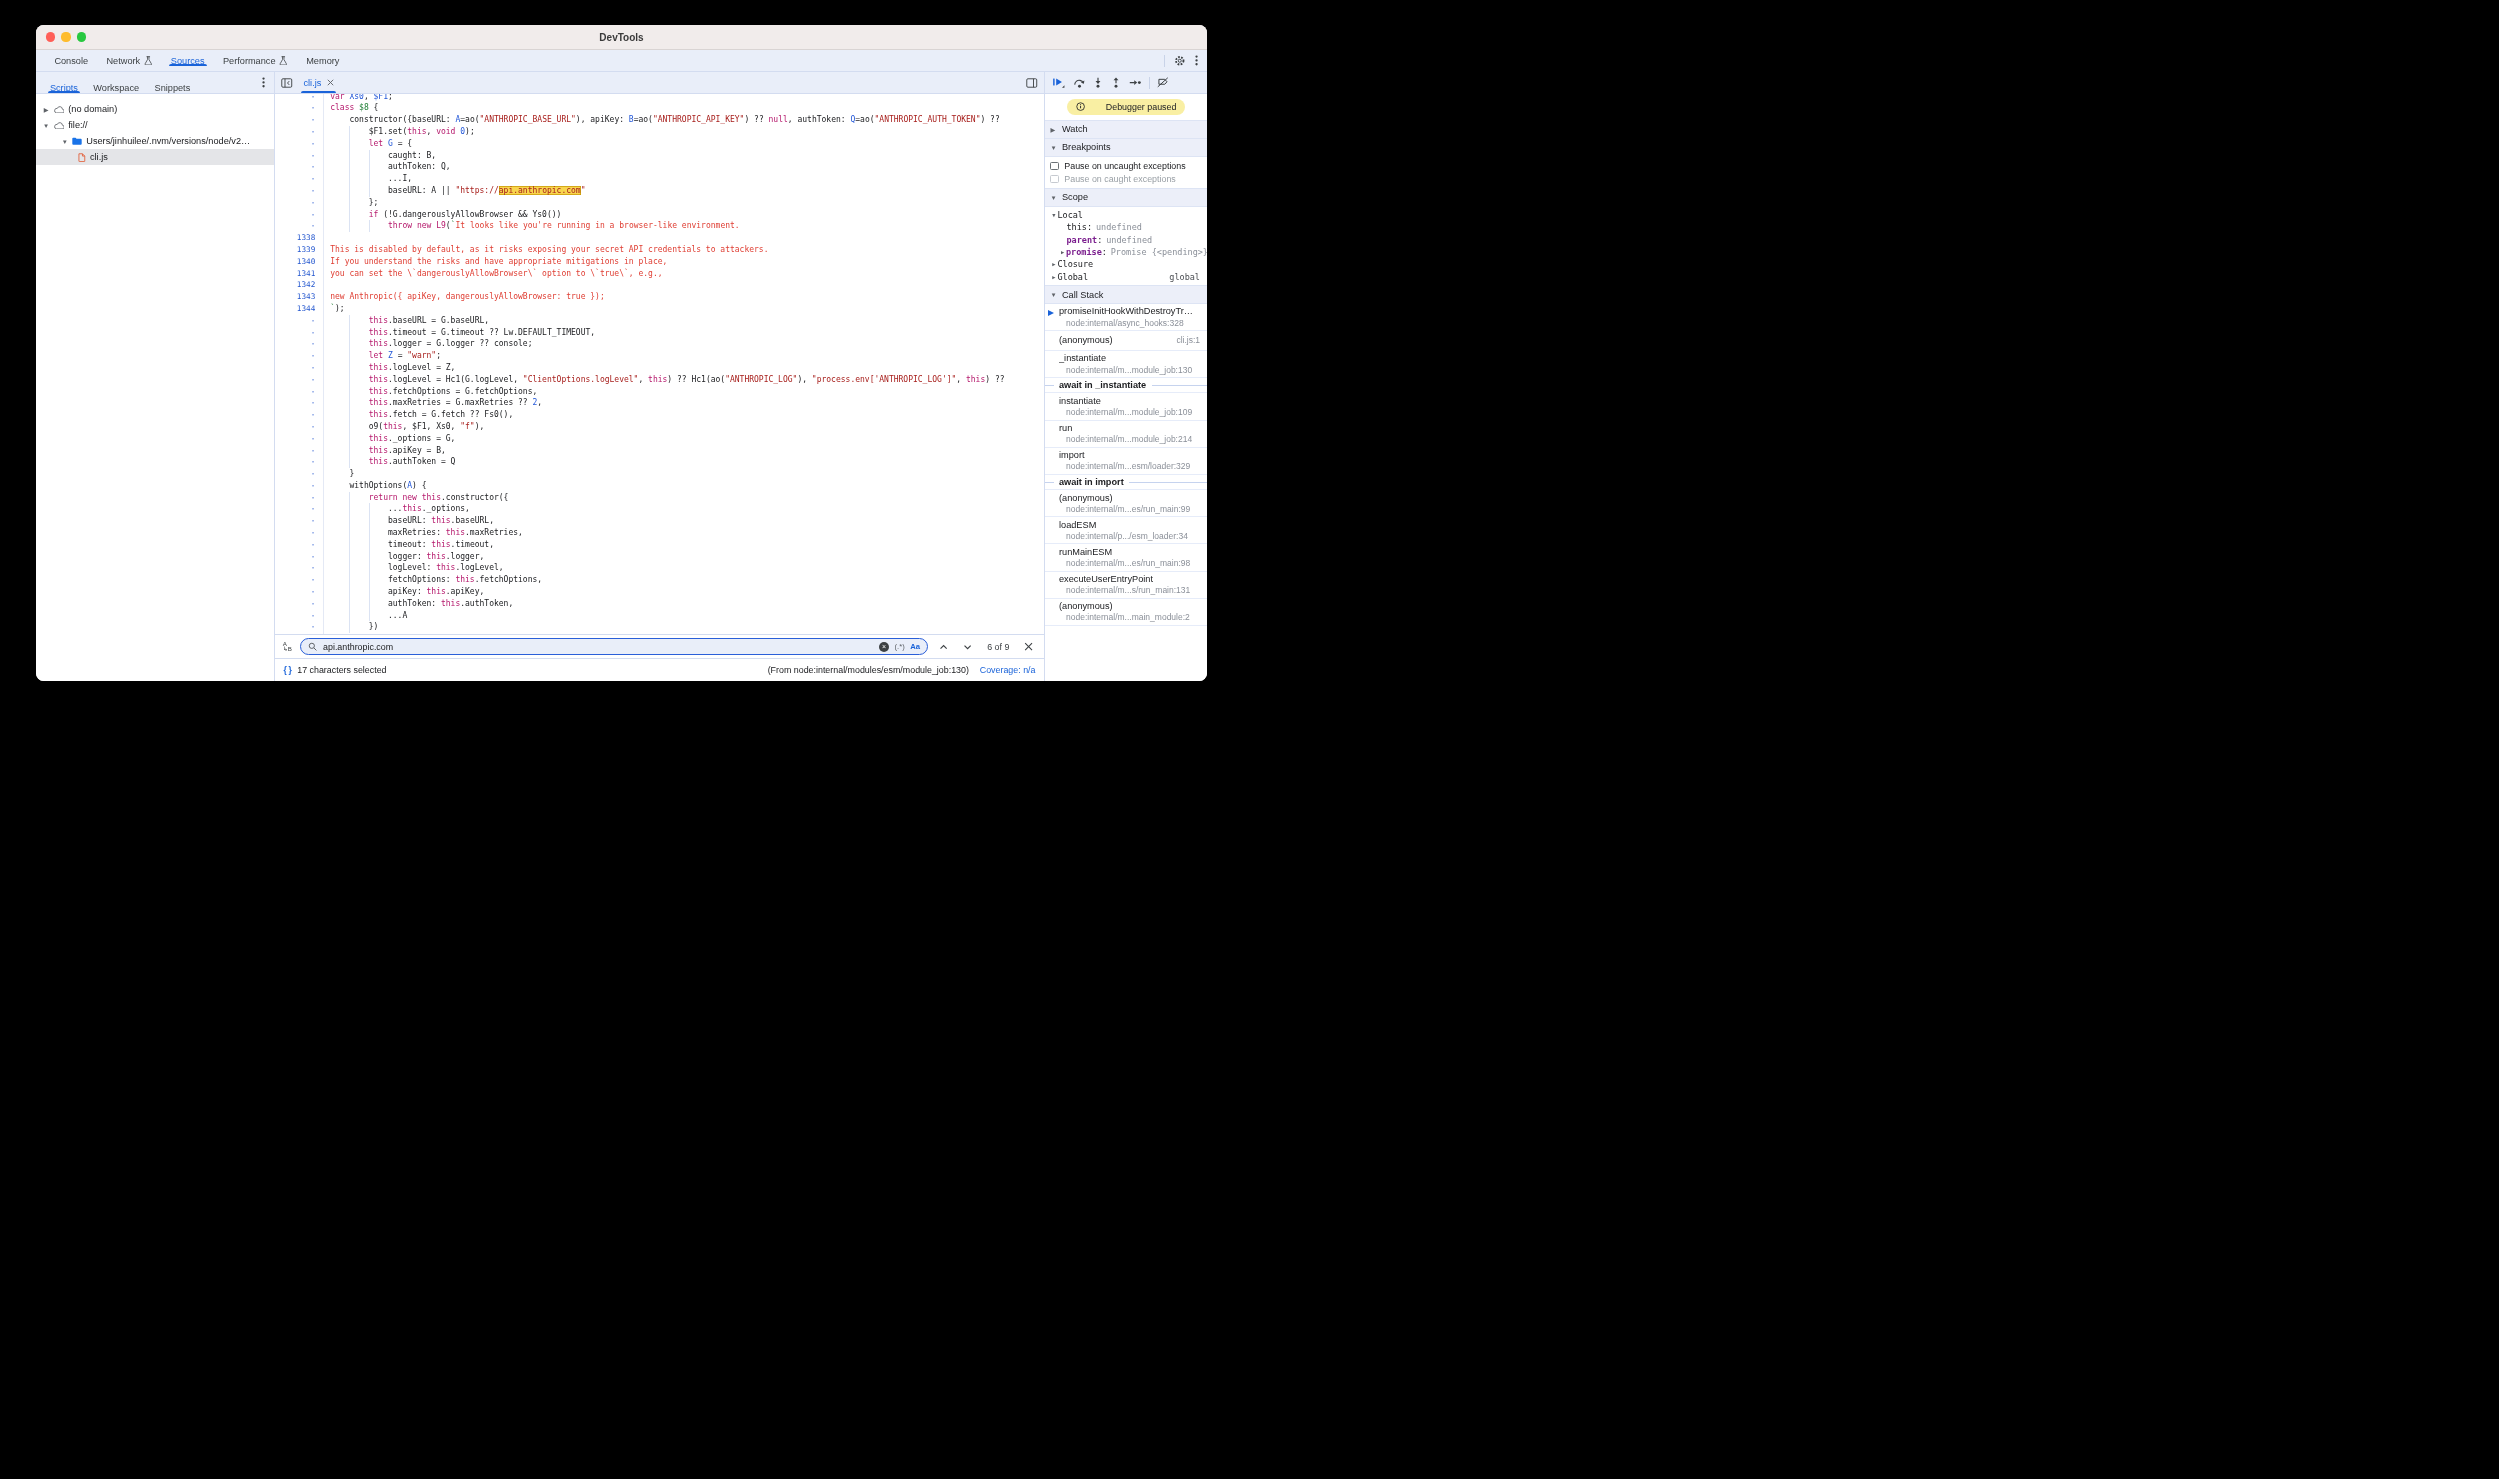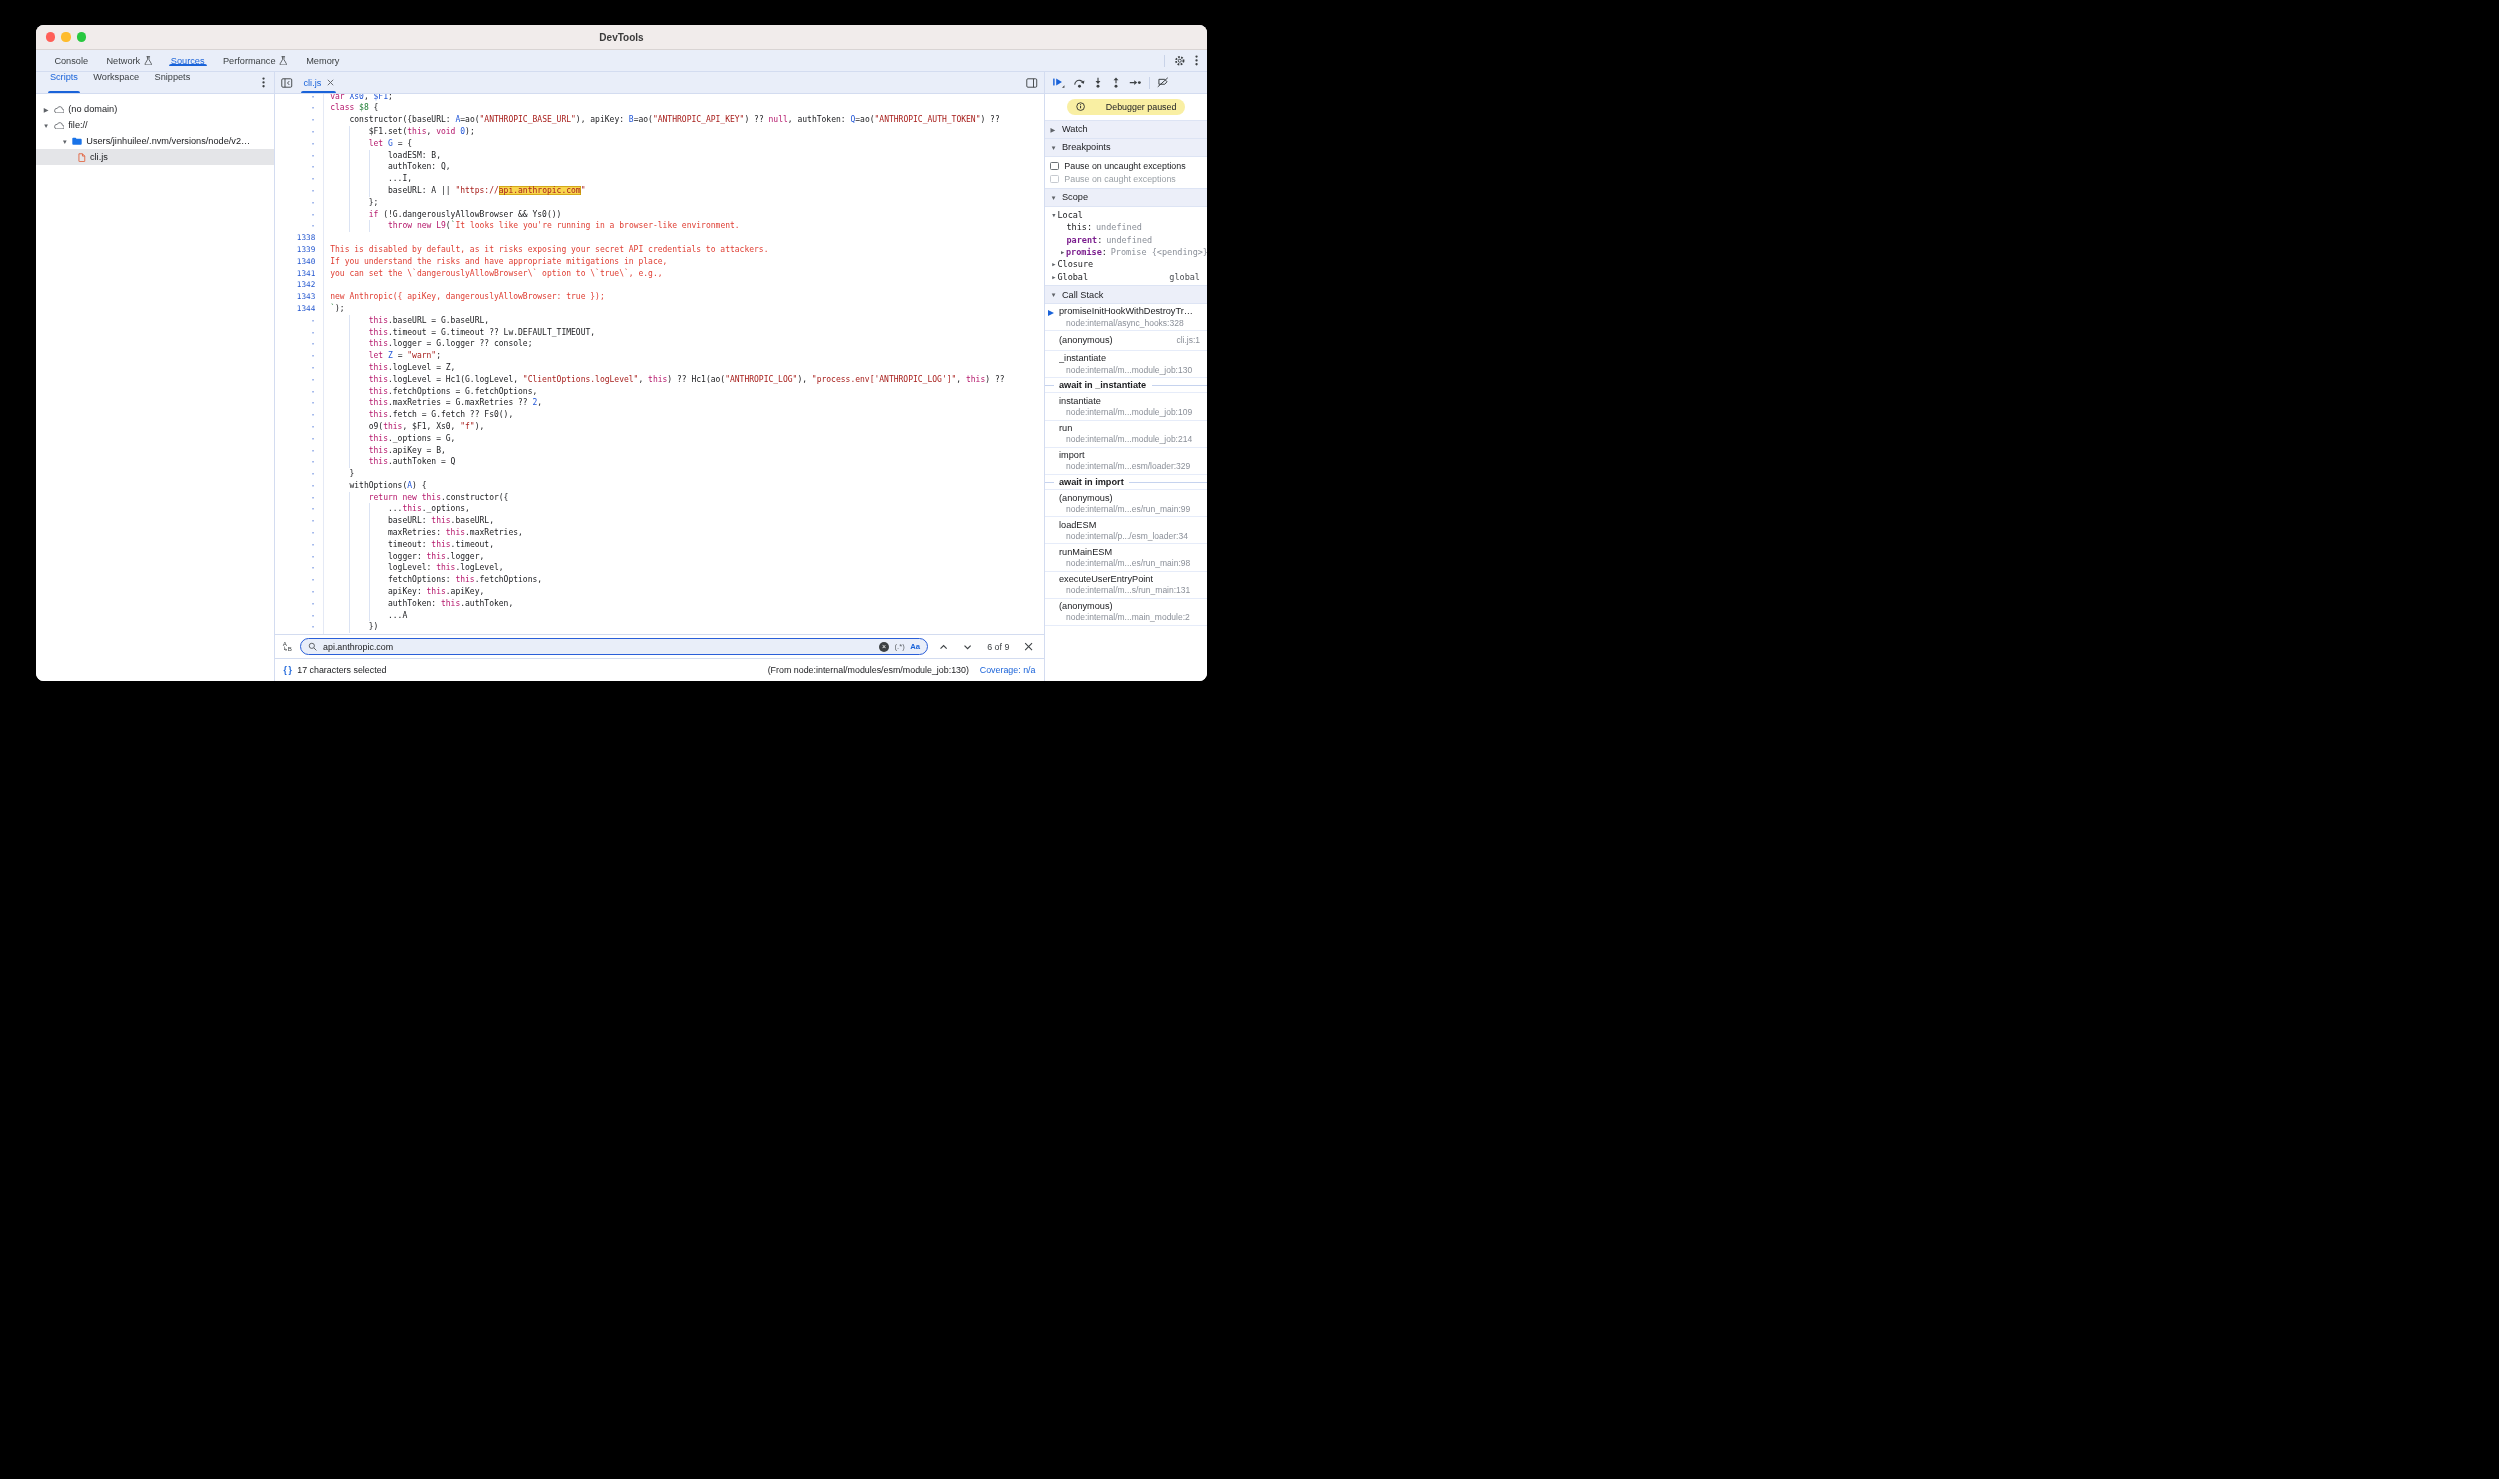--- a/index.html
+++ b/index.html
@@ -17,21 +17,21 @@
   .main-tab{display:flex;align-items:center;gap:3.8px;padding:0 9.2px;font-size:9.2px;color:#3c4043;position:relative;cursor:default;}
   .main-tab.active{color:#1a63d9;}
   .main-tab.active::after{content:"";position:absolute;left:7px;right:7px;bottom:0;height:2.3px;background:#1a63d9;border-radius:2.3px 2.3px 0 0;}
   .flask{display:flex;align-items:center;color:#3c4043;}
   .tabbar-right{margin-left:auto;display:flex;align-items:center;gap:9.2px;padding-right:9.2px;}
   .vdiv{width:0.8px;height:12.3px;background:#c9d3e8;}
   
   .content{flex:1;display:flex;min-height:0;}
   .sidebar{width:239px;flex:none;border-right:0.8px solid #d3dcf0;display:flex;flex-direction:column;background:#fff;box-sizing:border-box;}
   .sidebar-tabs{height:21px;background:#e9eef9;border-bottom:0.8px solid #d3dcf0;display:flex;align-items:stretch;padding-left:6.2px;flex:none;}
-  .side-tab{padding:0 7.7px;font-size:9.2px;color:#3c4043;display:flex;align-items:flex-start;position:relative;}
+  .side-tab{padding:0 7.7px;font-size:9.2px;color:#3c4043;display:flex;align-items:flex-end;position:relative;}
   .side-tab.active{color:#1a63d9;}
   .side-tab.active::after{content:"";position:absolute;left:5.4px;right:5.4px;bottom:0;height:2.3px;background:#1a63d9;border-radius:2.3px 2.3px 0 0;}
   .kebab{margin-left:auto;display:flex;align-items:center;padding-right:9.2px;}
   .tree{padding-top:7px;font-size:9.2px;color:#202124;}
   .tree-row{height:16px;display:flex;align-items:center;gap:3.8px;}
   .tree-row.selected{background:#e4e5e8;}
   .tri{font-size:6.2px;color:#5f6368;width:7.7px;text-align:center;flex:none;}
   .tree-icon{display:flex;align-items:center;flex:none;}
   
   .editor{flex:1;min-width:0;display:flex;flex-direction:column;background:#fff;overflow:hidden;}
@@ -249,21 +249,21 @@
           </span>
       </div>
 
       <div class="code-area">
         <div class="code-scroll" id="code-scroll">
             <div class="code-line"><div class="gutter">-</div><div class="line-body"><span class="tk-k">var </span><span class="tk-v">Xs0</span><span class="tk-p">, </span><span class="tk-v">$F1</span><span class="tk-p">;</span></div></div>
             <div class="code-line"><div class="gutter">-</div><div class="line-body"><span class="tk-k">class </span><span class="tk-d">$8</span><span class="tk-p"> {</span></div></div>
             <div class="code-line"><div class="gutter">-</div><div class="line-body"><span class="indent" style="width: 4ch;"></span><span class="tk-p">constructor({baseURL: </span><span class="tk-v">A</span><span class="tk-p">=ao(</span><span class="tk-s">"ANTHROPIC_BASE_URL"</span><span class="tk-p">), apiKey: </span><span class="tk-v">B</span><span class="tk-p">=ao(</span><span class="tk-s">"ANTHROPIC_API_KEY"</span><span class="tk-p">) ?? </span><span class="tk-k">null</span><span class="tk-p">, authToken: </span><span class="tk-v">Q</span><span class="tk-p">=ao(</span><span class="tk-s">"ANTHROPIC_AUTH_TOKEN"</span><span class="tk-p">) ??</span></div></div>
             <div class="code-line"><div class="gutter">-</div><div class="line-body"><span class="indent" style="width: 8ch;"><span class="guide" style="left: 4ch;"></span></span><span class="tk-p">$F1.set(</span><span class="tk-k">this</span><span class="tk-p">, </span><span class="tk-k">void</span><span class="tk-p"> </span><span class="tk-v">0</span><span class="tk-p">);</span></div></div>
             <div class="code-line"><div class="gutter">-</div><div class="line-body"><span class="indent" style="width: 8ch;"><span class="guide" style="left: 4ch;"></span></span><span class="tk-k">let </span><span class="tk-v">G</span><span class="tk-p"> = {</span></div></div>
-            <div class="code-line"><div class="gutter">-</div><div class="line-body"><span class="indent" style="width: 12ch;"><span class="guide" style="left: 4ch;"></span><span class="guide" style="left: 8ch;"></span></span><span class="tk-p">loadESM: B,</span></div></div>
+            <div class="code-line"><div class="gutter">-</div><div class="line-body"><span class="indent" style="width: 12ch;"><span class="guide" style="left: 4ch;"></span><span class="guide" style="left: 8ch;"></span></span><span class="tk-p">caught: B,</span></div></div>
             <div class="code-line"><div class="gutter">-</div><div class="line-body"><span class="indent" style="width: 12ch;"><span class="guide" style="left: 4ch;"></span><span class="guide" style="left: 8ch;"></span></span><span class="tk-p">authToken: Q,</span></div></div>
             <div class="code-line"><div class="gutter">-</div><div class="line-body"><span class="indent" style="width: 12ch;"><span class="guide" style="left: 4ch;"></span><span class="guide" style="left: 8ch;"></span></span><span class="tk-p">...I,</span></div></div>
             <div class="code-line"><div class="gutter">-</div><div class="line-body"><span class="indent" style="width: 12ch;"><span class="guide" style="left: 4ch;"></span><span class="guide" style="left: 8ch;"></span></span><span class="tk-p">baseURL: A || </span><span class="tk-s">"https://</span><span class="tk-hl">api.anthropic.com</span><span class="tk-s">"</span></div></div>
             <div class="code-line"><div class="gutter">-</div><div class="line-body"><span class="indent" style="width: 8ch;"><span class="guide" style="left: 4ch;"></span></span><span class="tk-p">};</span></div></div>
             <div class="code-line"><div class="gutter">-</div><div class="line-body"><span class="indent" style="width: 8ch;"><span class="guide" style="left: 4ch;"></span></span><span class="tk-k">if</span><span class="tk-p"> (!G.dangerouslyAllowBrowser &amp;&amp; Ys0())</span></div></div>
             <div class="code-line"><div class="gutter">-</div><div class="line-body"><span class="indent" style="width: 12ch;"><span class="guide" style="left: 4ch;"></span><span class="guide" style="left: 8ch;"></span></span><span class="tk-k">throw</span><span class="tk-p"> </span><span class="tk-k">new</span><span class="tk-p"> </span><span class="tk-k">L9</span><span class="tk-p">(</span><span class="tk-gr">`</span><span class="tk-t">It looks like you're running in a browser-like environment.</span></div></div>
             <div class="code-line"><div class="gutter">1338</div><div class="line-body"></div></div>
             <div class="code-line"><div class="gutter">1339</div><div class="line-body"><span class="tk-t">This is disabled by default, as it risks exposing your secret API credentials to attackers.</span></div></div>
             <div class="code-line"><div class="gutter">1340</div><div class="line-body"><span class="tk-t">If you understand the risks and have appropriate mitigations in place,</span></div></div>
             <div class="code-line"><div class="gutter">1341</div><div class="line-body"><span class="tk-t">you can set the \`dangerouslyAllowBrowser\` option to \`true\`, e.g.,</span></div></div>

